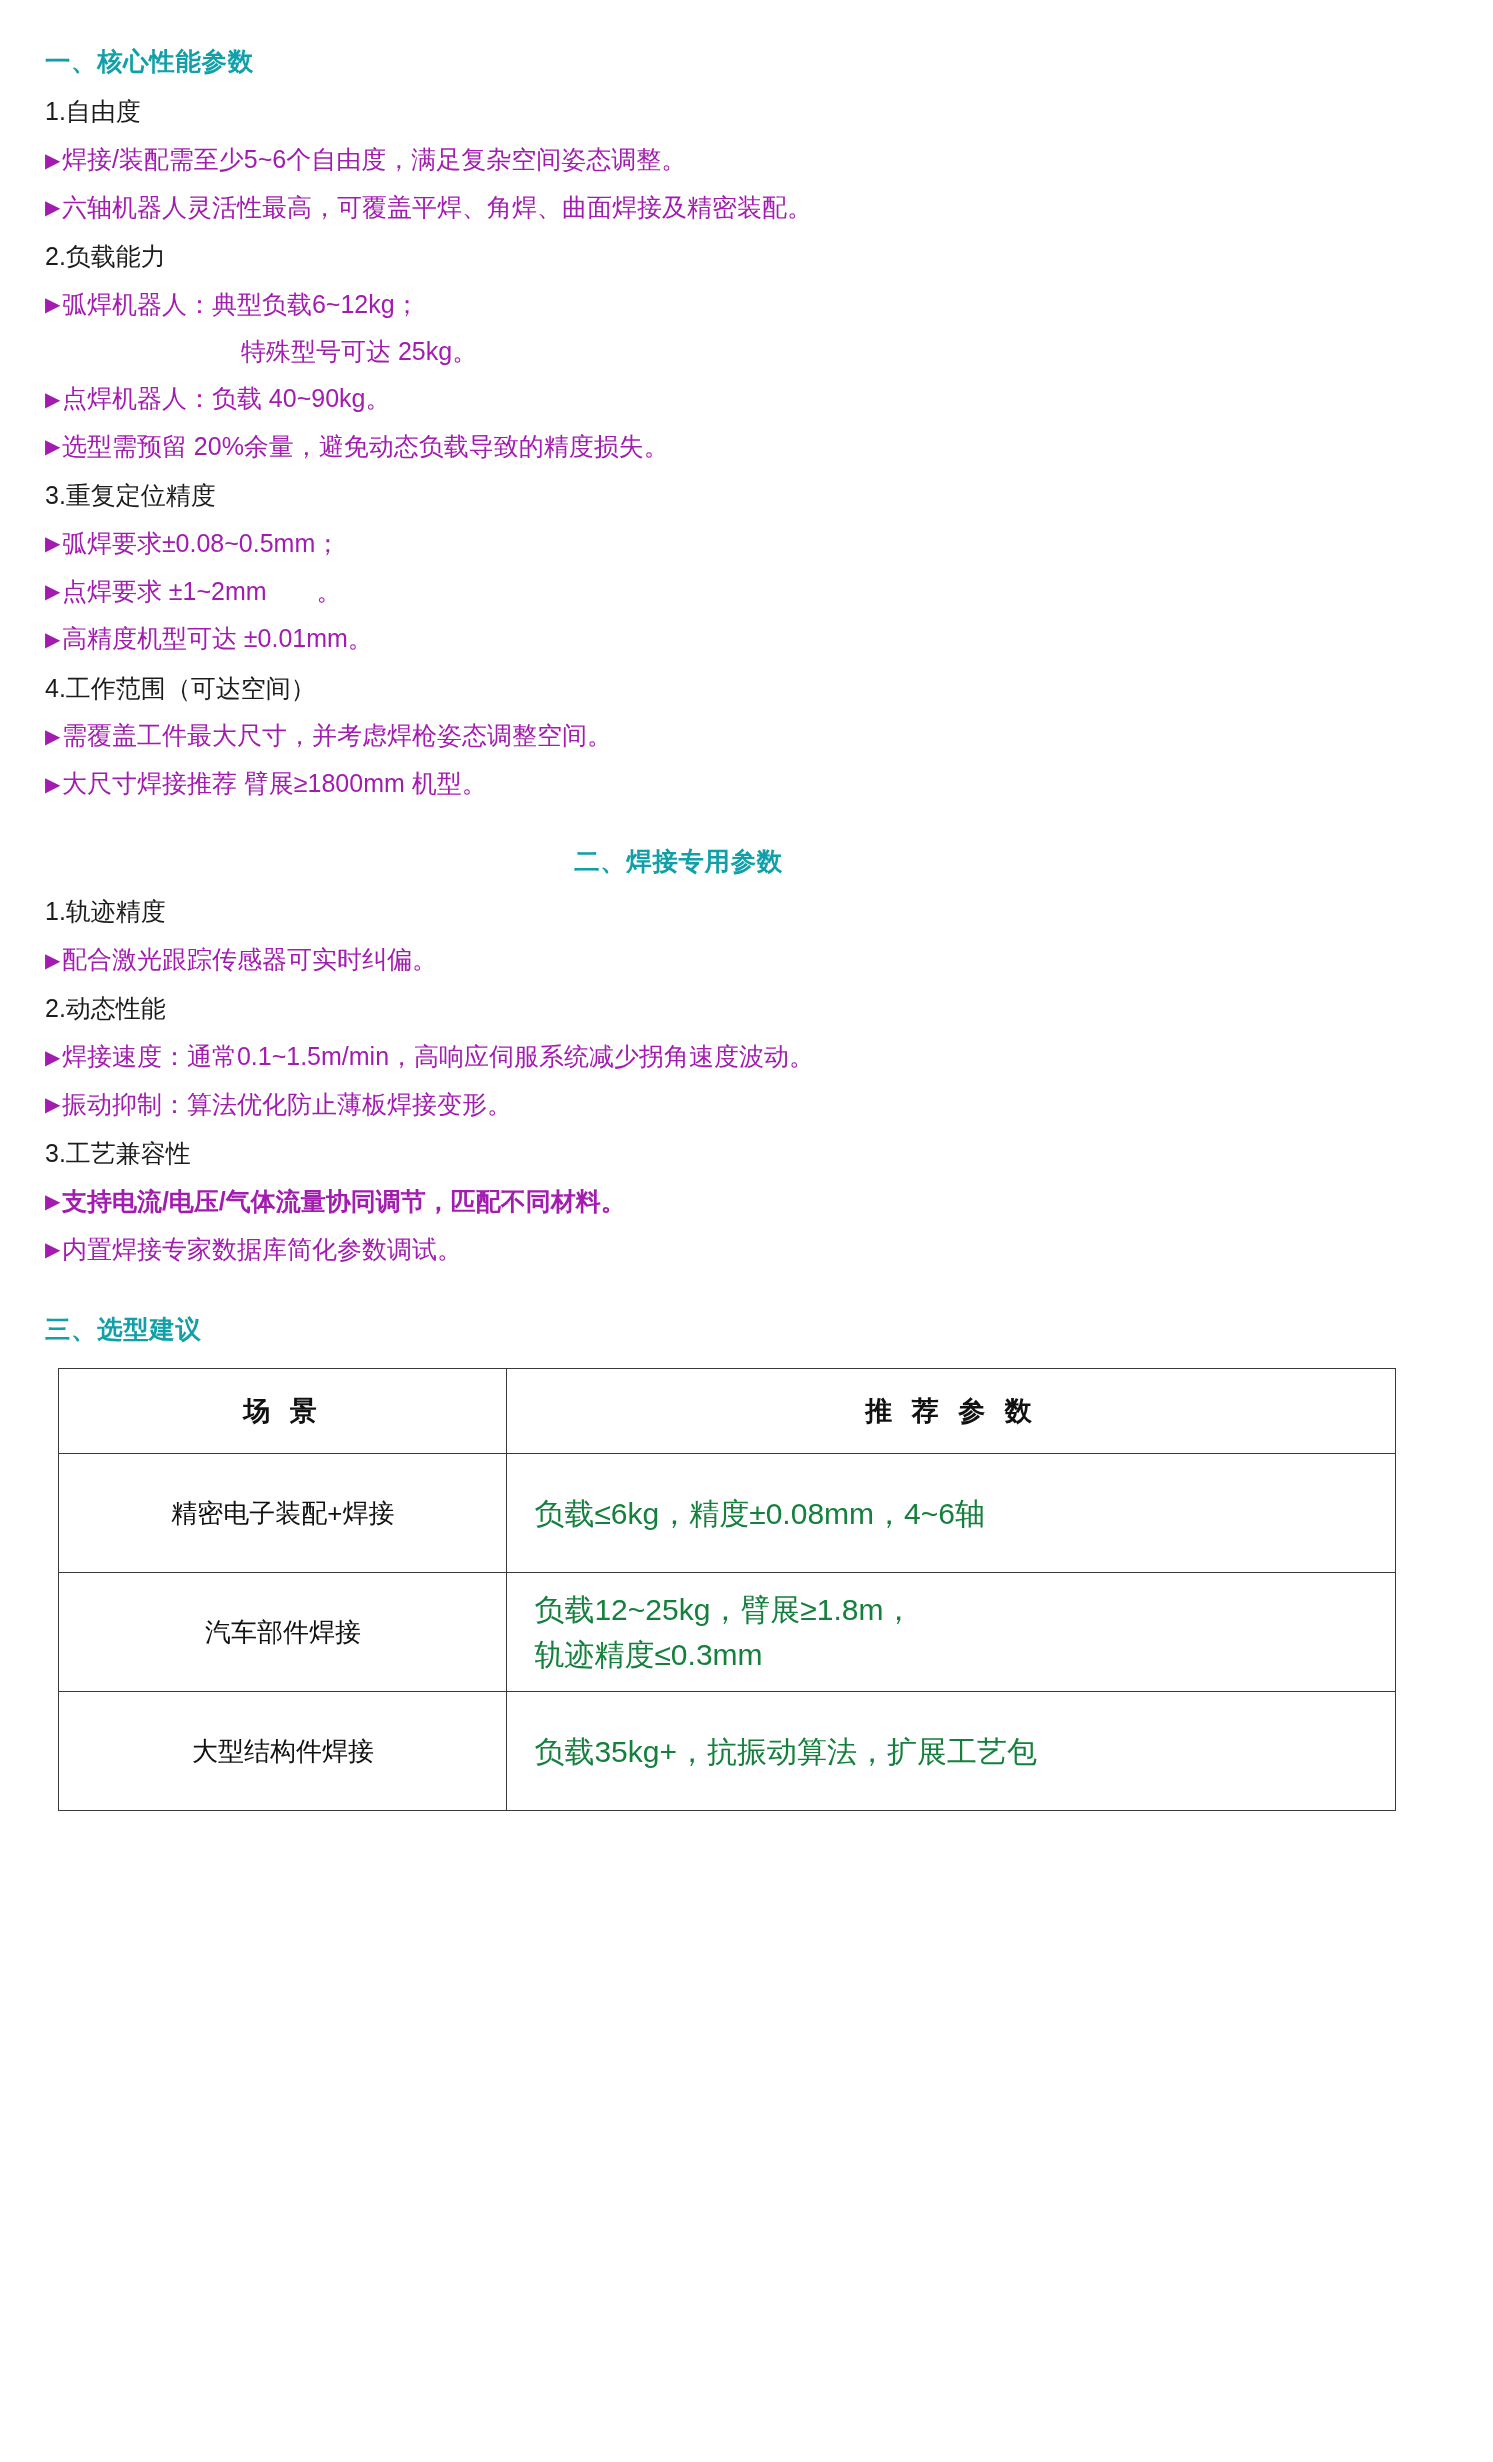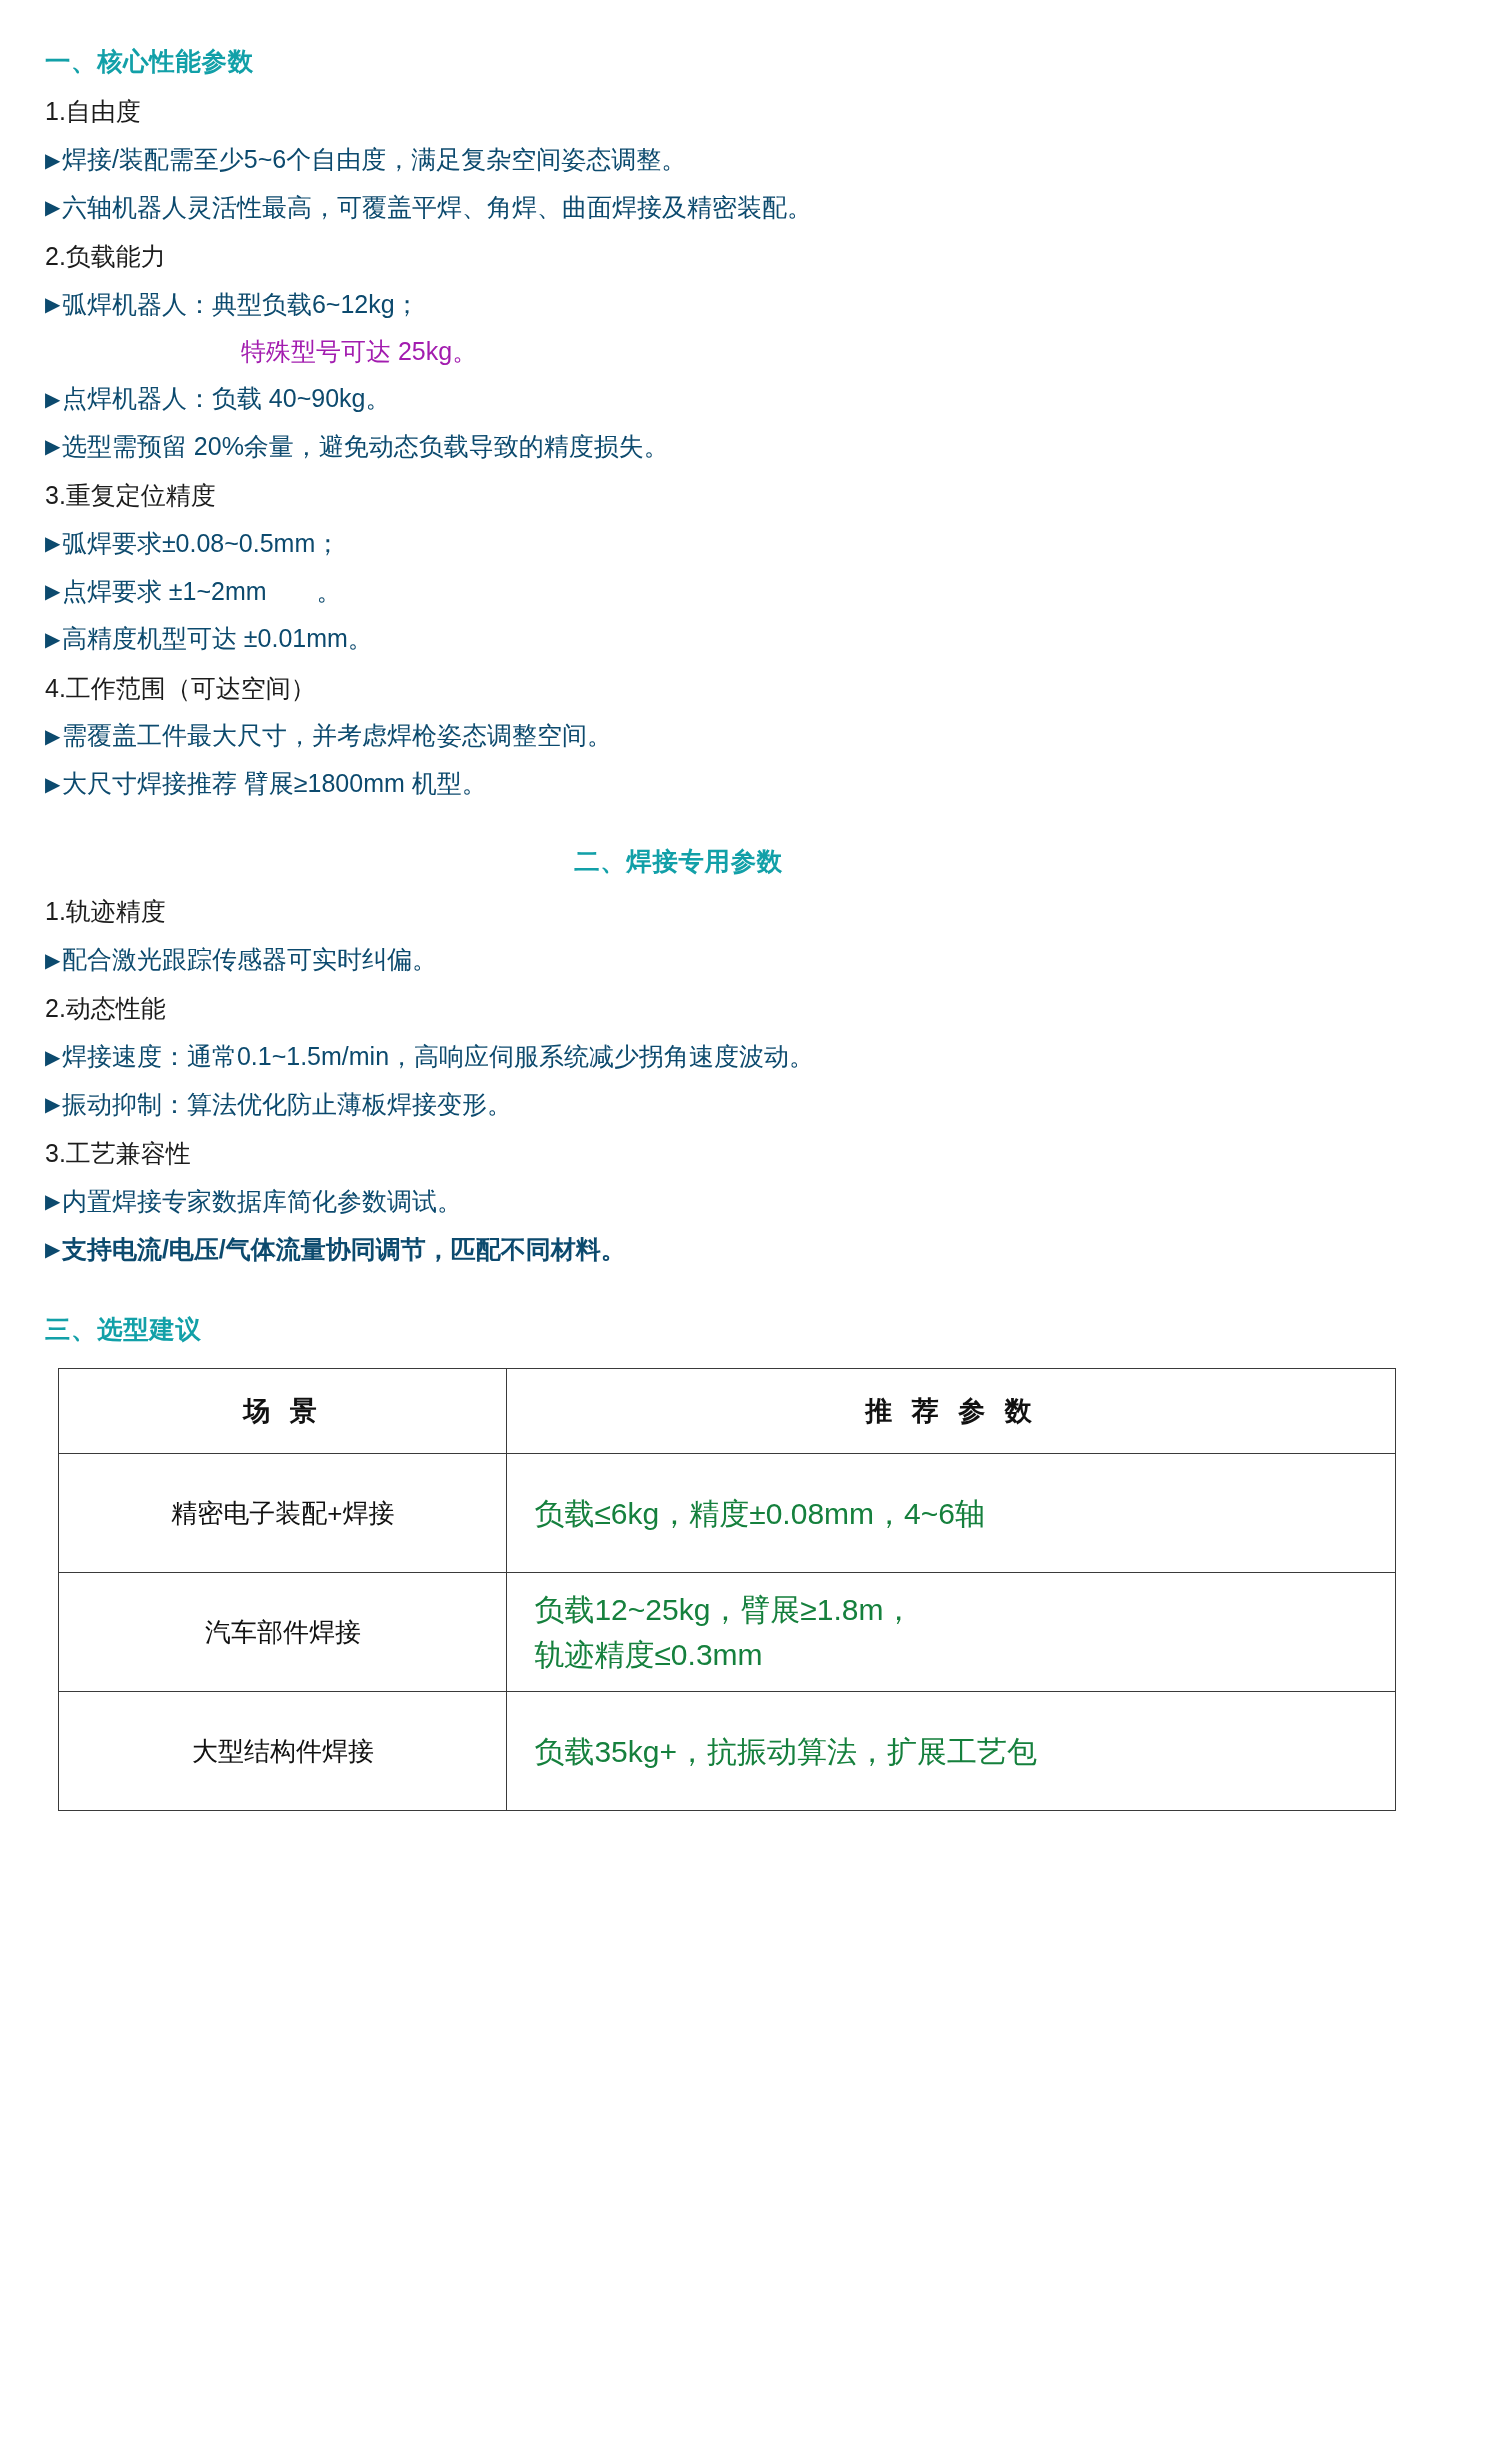--- a/index.html
+++ b/index.html
@@ -40,21 +40,21 @@
   .sub-head {
     font-size: 25px;
     line-height: 1.55;
     margin: 10.5px 0 4.5px 0;
     color: #1c1c1c;
   }
   .bullet {
     font-size: 25px;
     line-height: 1.55;
     margin: 9px 0 9px 0;
-    color: #0c4a6e;
+    color: #a21caf;
   }
   .bullet .tri {
     font-size: 20px;
     vertical-align: 1.5px;
     margin-right: 1.5px;
   }
   .cont-line {
     font-size: 25px;
     line-height: 1.5;
     margin: 3px 0 9px 0;
@@ -148,23 +148,23 @@
   <p class="bullet"><span class="tri">▶</span><span>配合激光跟踪传感器可实时纠偏。</span></p>
 
   <p class="sub-head">2.动态性能</p>
 
   <p class="bullet"><span class="tri">▶</span><span>焊接速度：通常0.1~1.5m/min，高响应伺服系统减少拐角速度波动。</span></p>
 
   <p class="bullet"><span class="tri">▶</span><span>振动抑制：算法优化防止薄板焊接变形。</span></p>
 
   <p class="sub-head">3.工艺兼容性</p>
 
+  <p class="bullet"><span class="tri">▶</span><b>支持</b><b>电流/电压/气体流量</b><b>协同调节，匹配不同材料。</b></p>
+
   <p class="bullet"><span class="tri">▶</span><span>内置焊接专家数据库简化参数调试。</span></p>
-
-  <p class="bullet"><span class="tri">▶</span><b>支持</b><b>电流/电压/气体流量</b><b>协同调节，匹配不同材料。</b></p>
 
   <h2 class="section-heading third">三、选型建议</h2>
 
   <table class="rec-table">
     <colgroup>
       <col class="col-scene">
       <col class="col-param">
     </colgroup>
     <thead>
       <tr>

